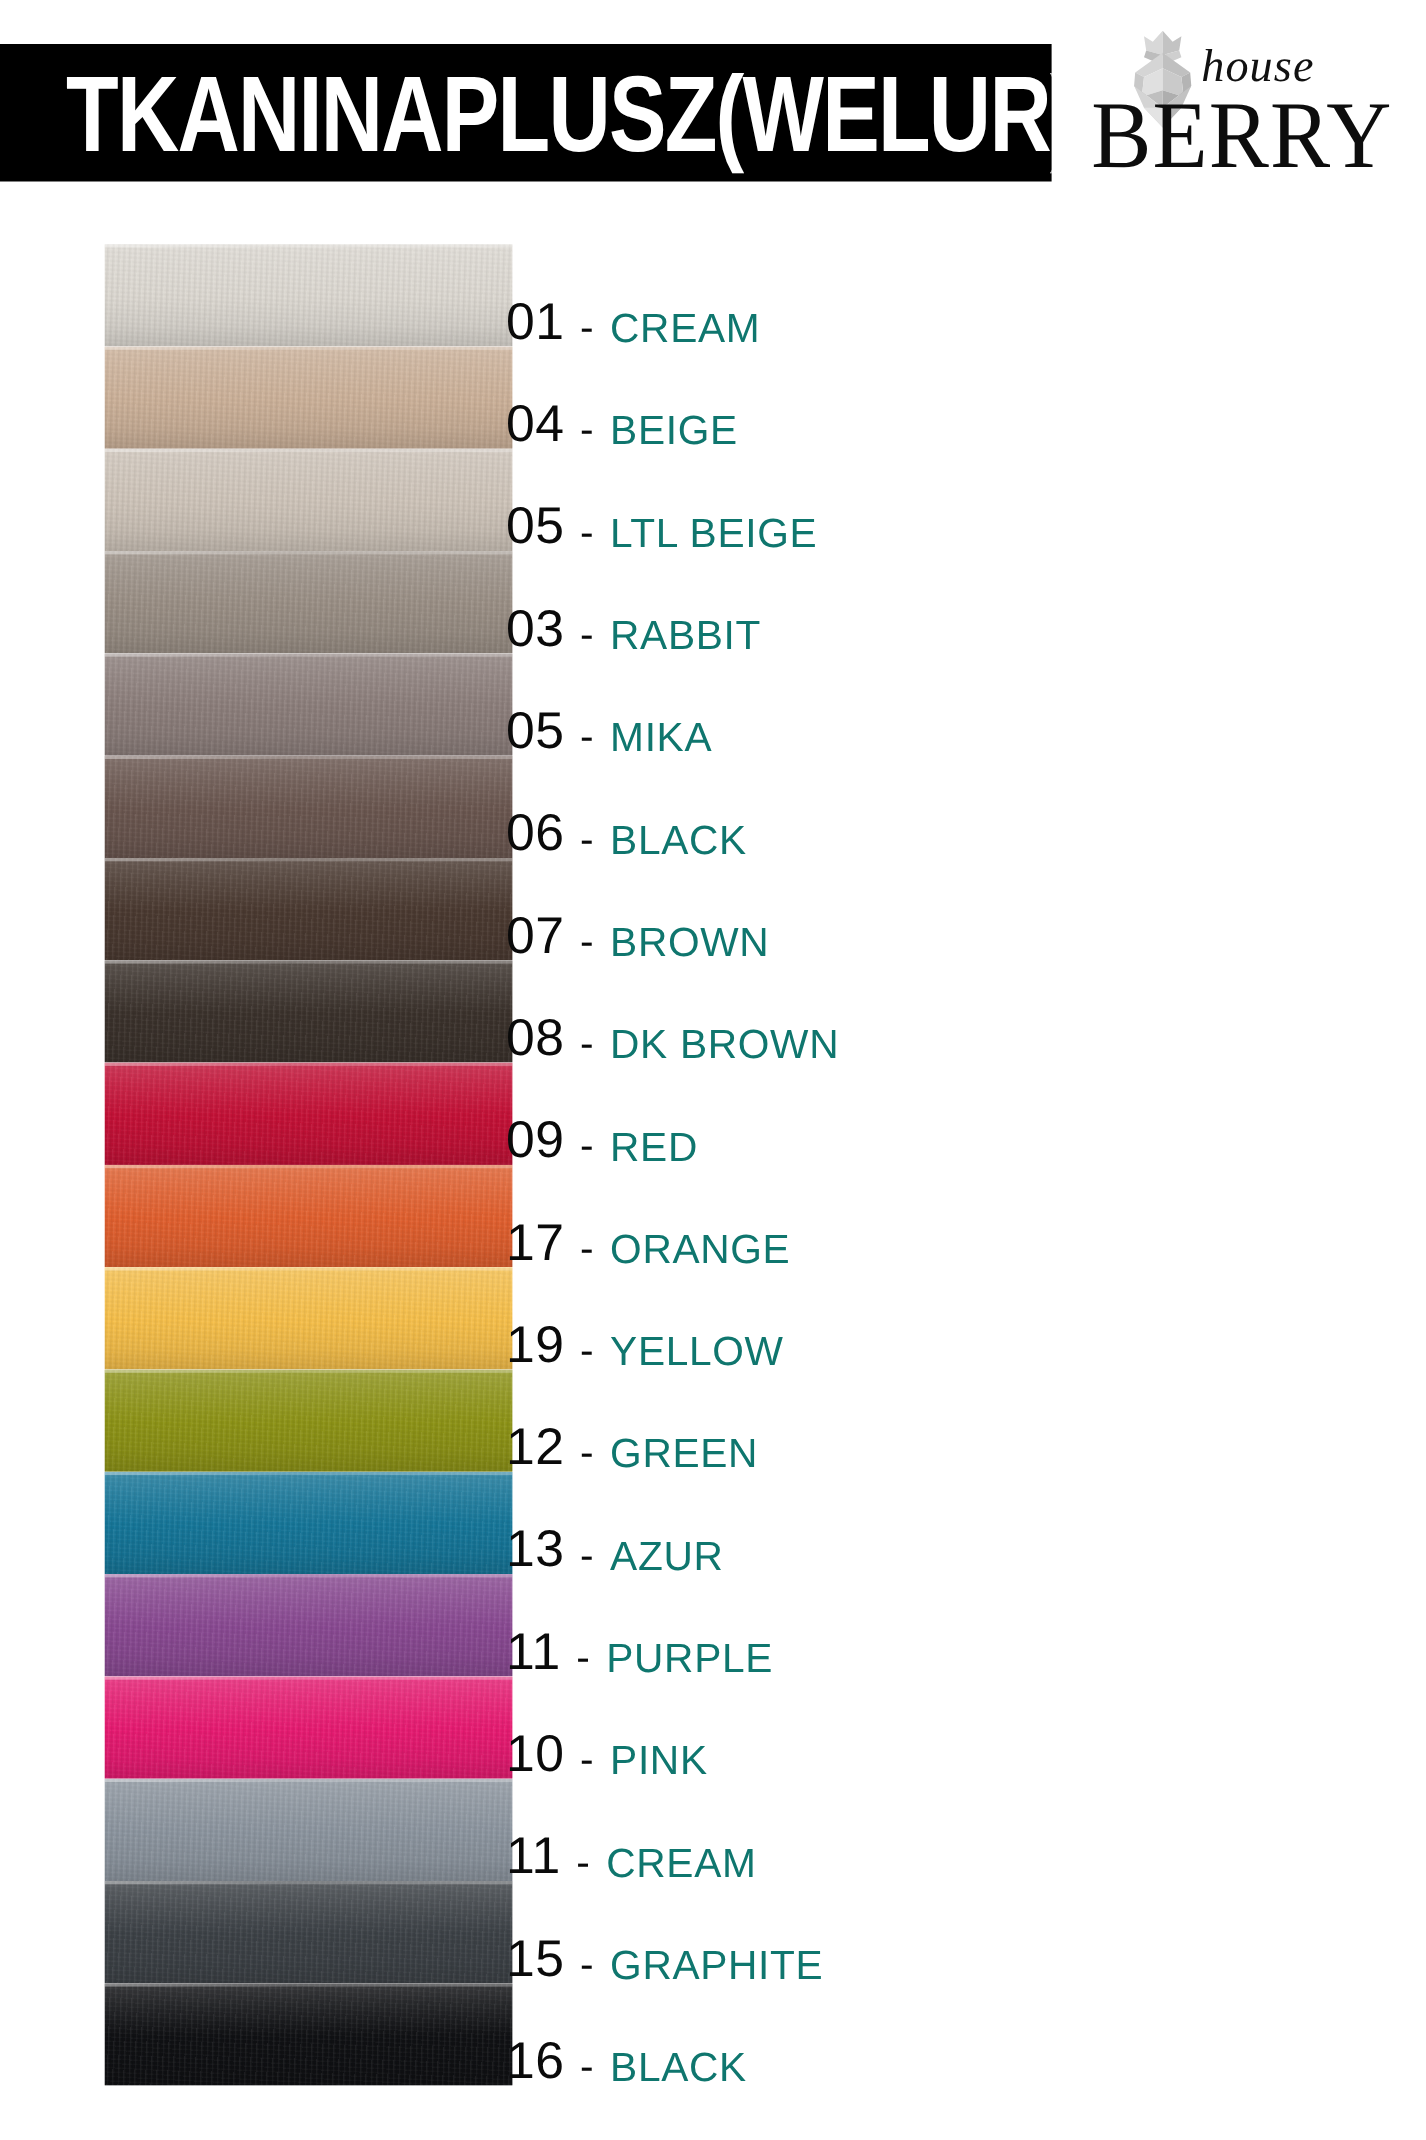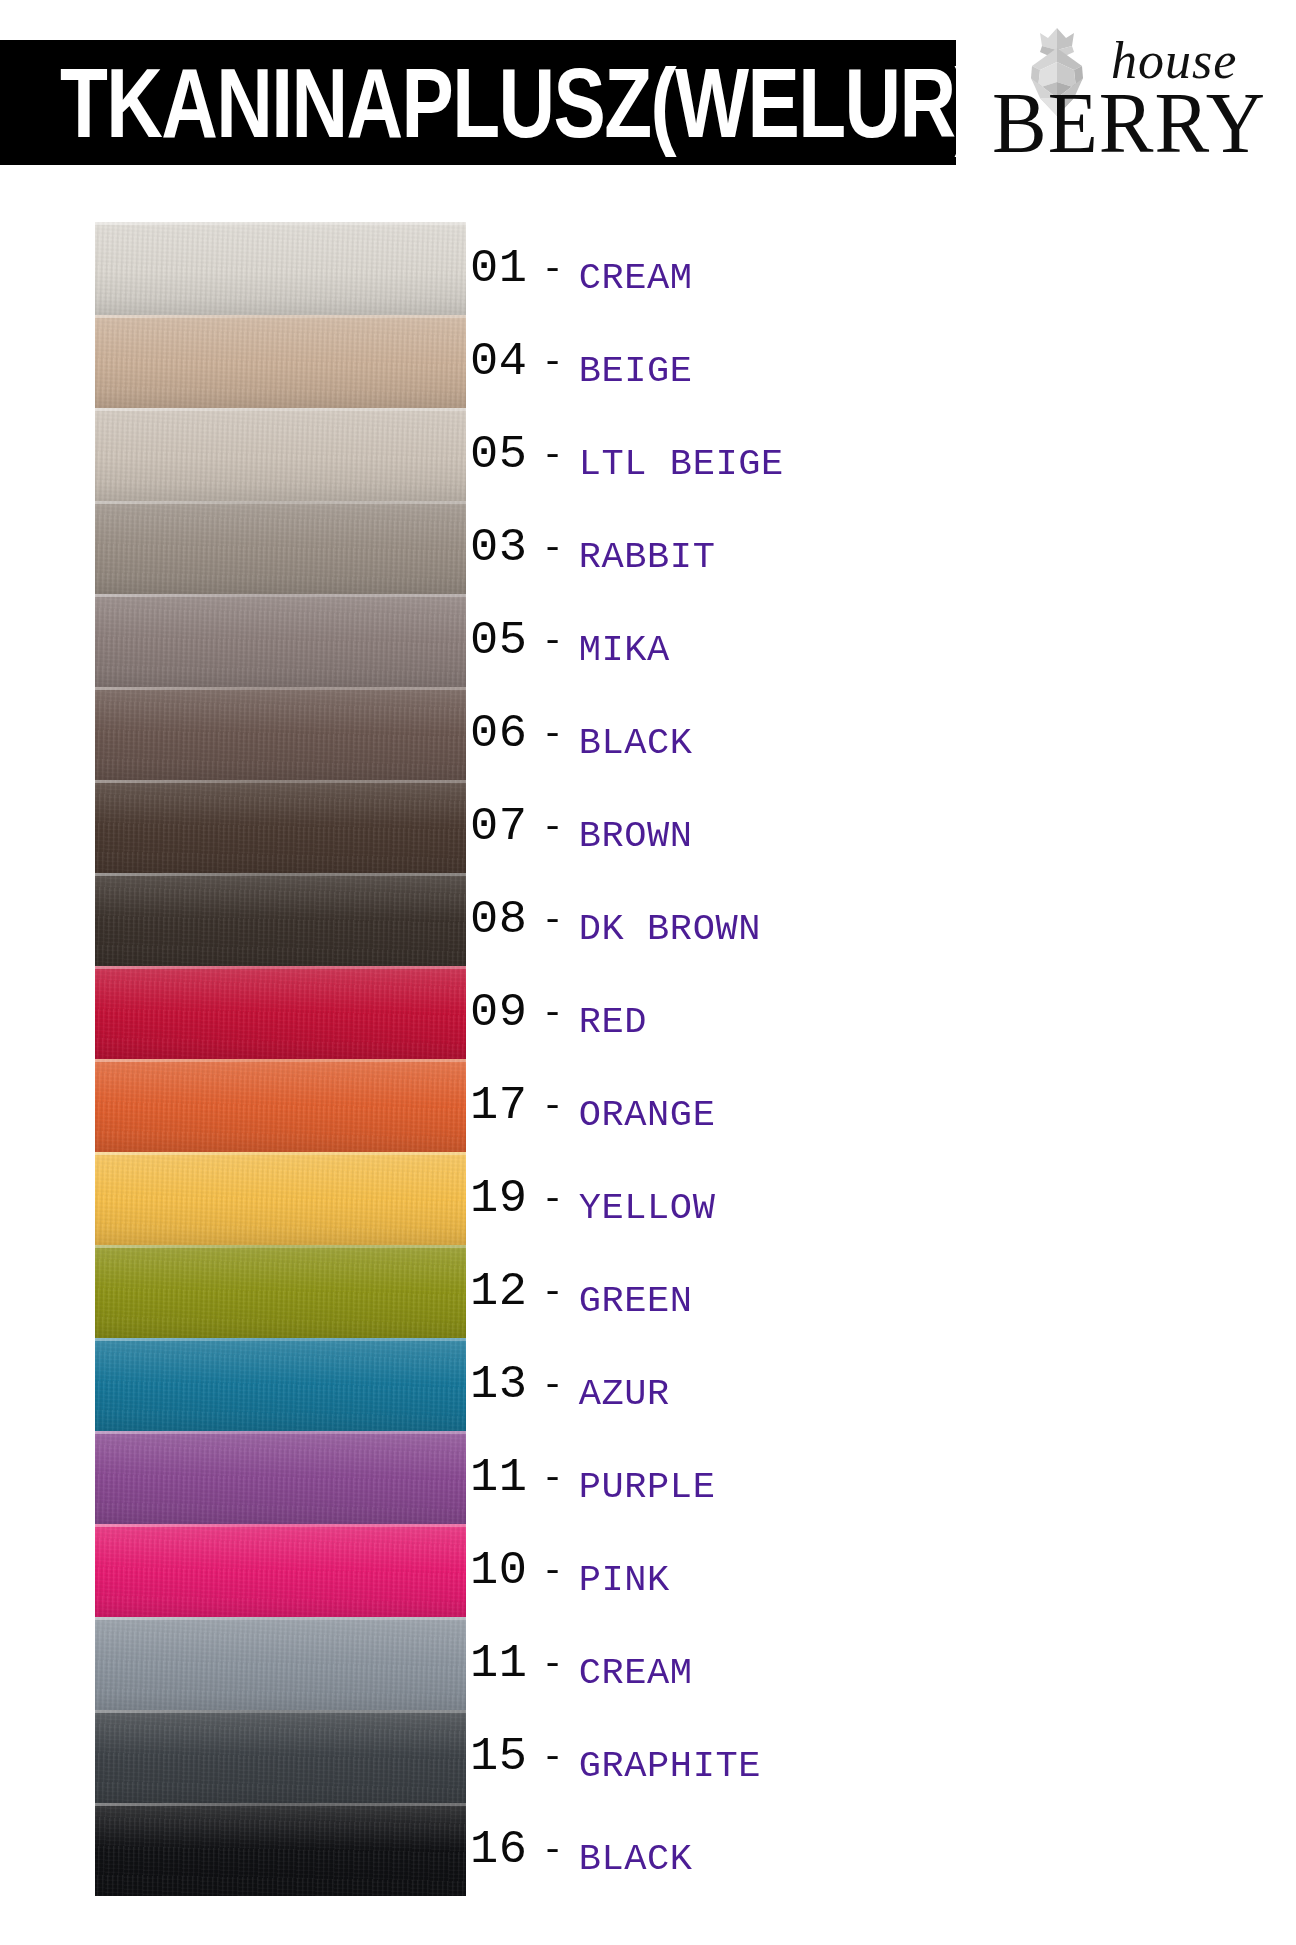--- a/index.html
+++ b/index.html
@@ -64,26 +64,25 @@
     top: 4px;
     width: 78px;
     height: 92px;
   }
   #logo-house {
     position: absolute;
     left: 102px;
     top: 8px;
     font-family: "Liberation Serif", "DejaVu Serif", serif;
     font-style: italic;
-    font-size: 52px;
+    font-size: 42px;
     line-height: 62px;
     color: #111111;
     letter-spacing: 1px;
     white-space: nowrap;
-    margin-left: 19px;
   }
   #logo-berry {
     position: absolute;
     left: 2px;
     top: 58px;
     font-family: "Liberation Serif", "DejaVu Serif", serif;
     font-size: 82px;
     line-height: 82px;
     color: #0d0d0d;
     letter-spacing: 1px;
@@ -147,47 +146,46 @@
     position: absolute;
     inset: 0;
     opacity: 0.11;
     background-image:
       repeating-linear-gradient(92deg, rgba(255,255,255,0.6) 0px, rgba(255,255,255,0) 2px, rgba(0,0,0,0.5) 3px, rgba(0,0,0,0) 5px),
       repeating-linear-gradient(3deg, rgba(255,255,255,0.4) 0px, rgba(0,0,0,0.35) 2px, rgba(255,255,255,0) 4px);
   }
 
   .swatch-label {
     position: absolute;
-    left: 470px;
+    left: 460px;
     top: 0;
     height: 93px;
     display: flex;
-    align-items: center;
+    align-items: flex-end;
     white-space: nowrap;
-    font-family: Liberation Mono, monospace;
   }
   .swatch-code {
     font-size: 47px;
     line-height: 47px;
     color: #0a0a0a;
     font-weight: 400;
     letter-spacing: 0.5px;
   }
   .swatch-dash {
     font-size: 37px;
     line-height: 37px;
     color: #0a0a0a;
     margin: 0 15px 0 14px;
     position: relative;
     top: 1px;
   }
   .swatch-name {
     font-size: 37px;
     line-height: 37px;
-    color: #4c1d95;
+    color: #0f766e;
     letter-spacing: 0.6px;
     position: relative;
     top: 2px;
     margin-top: 16px;
   }
 </style>
 </head>
 <body>
 
 <div id="header">

